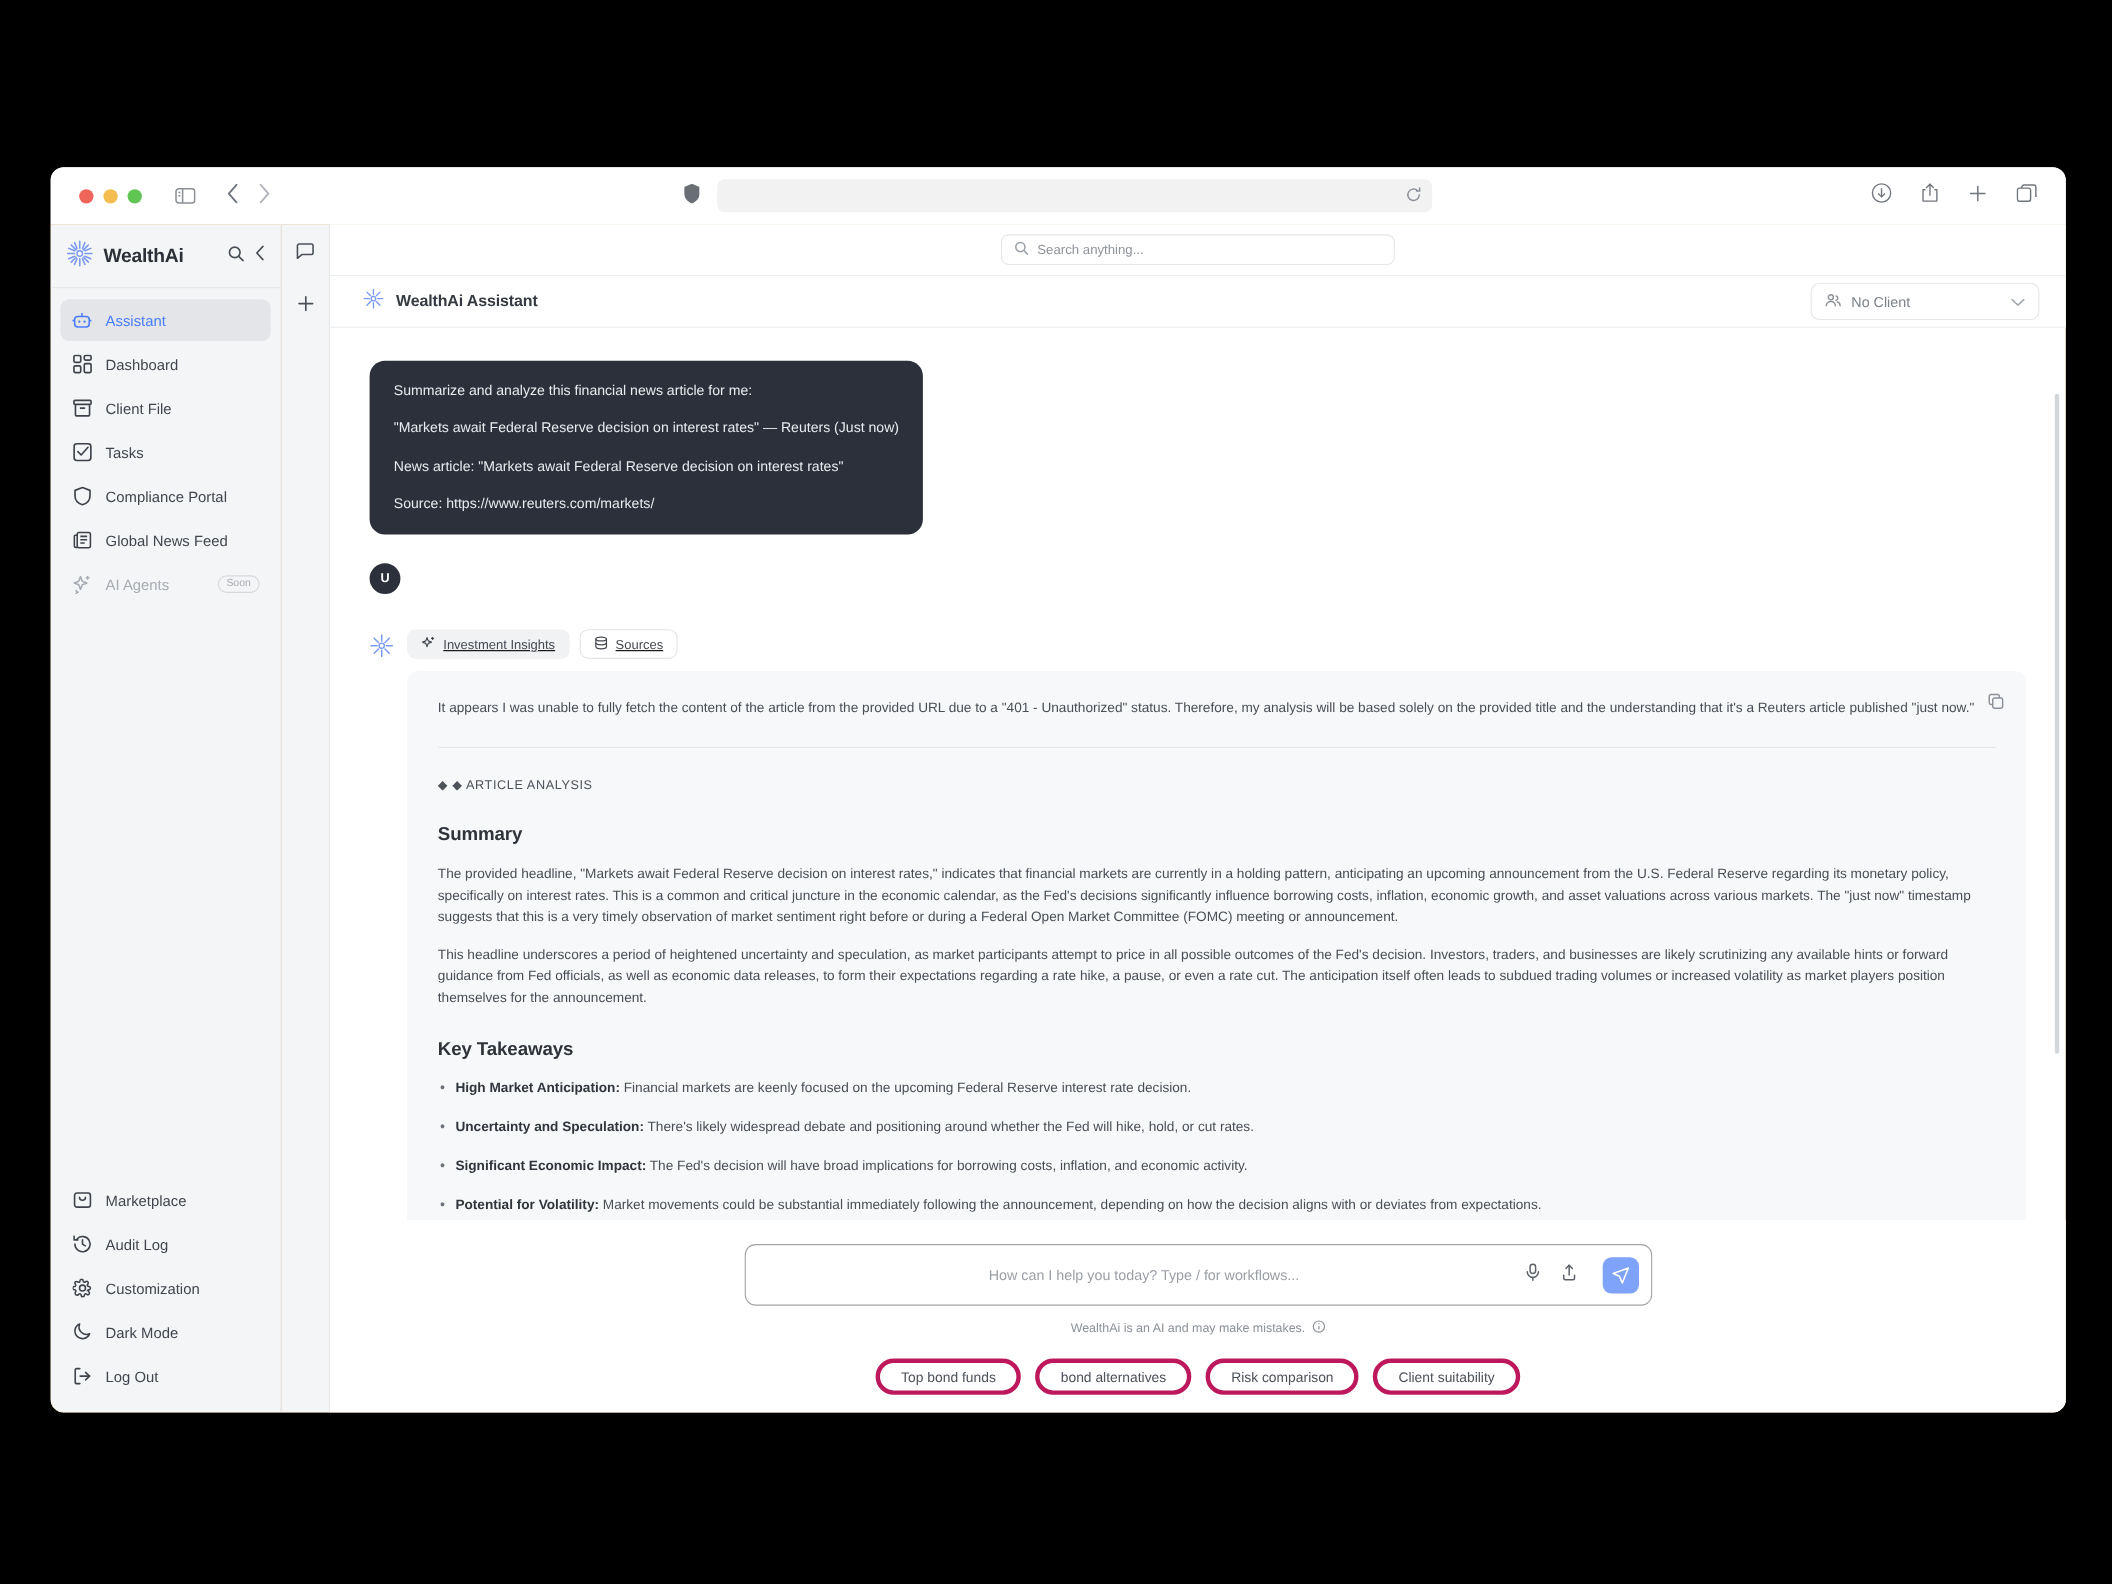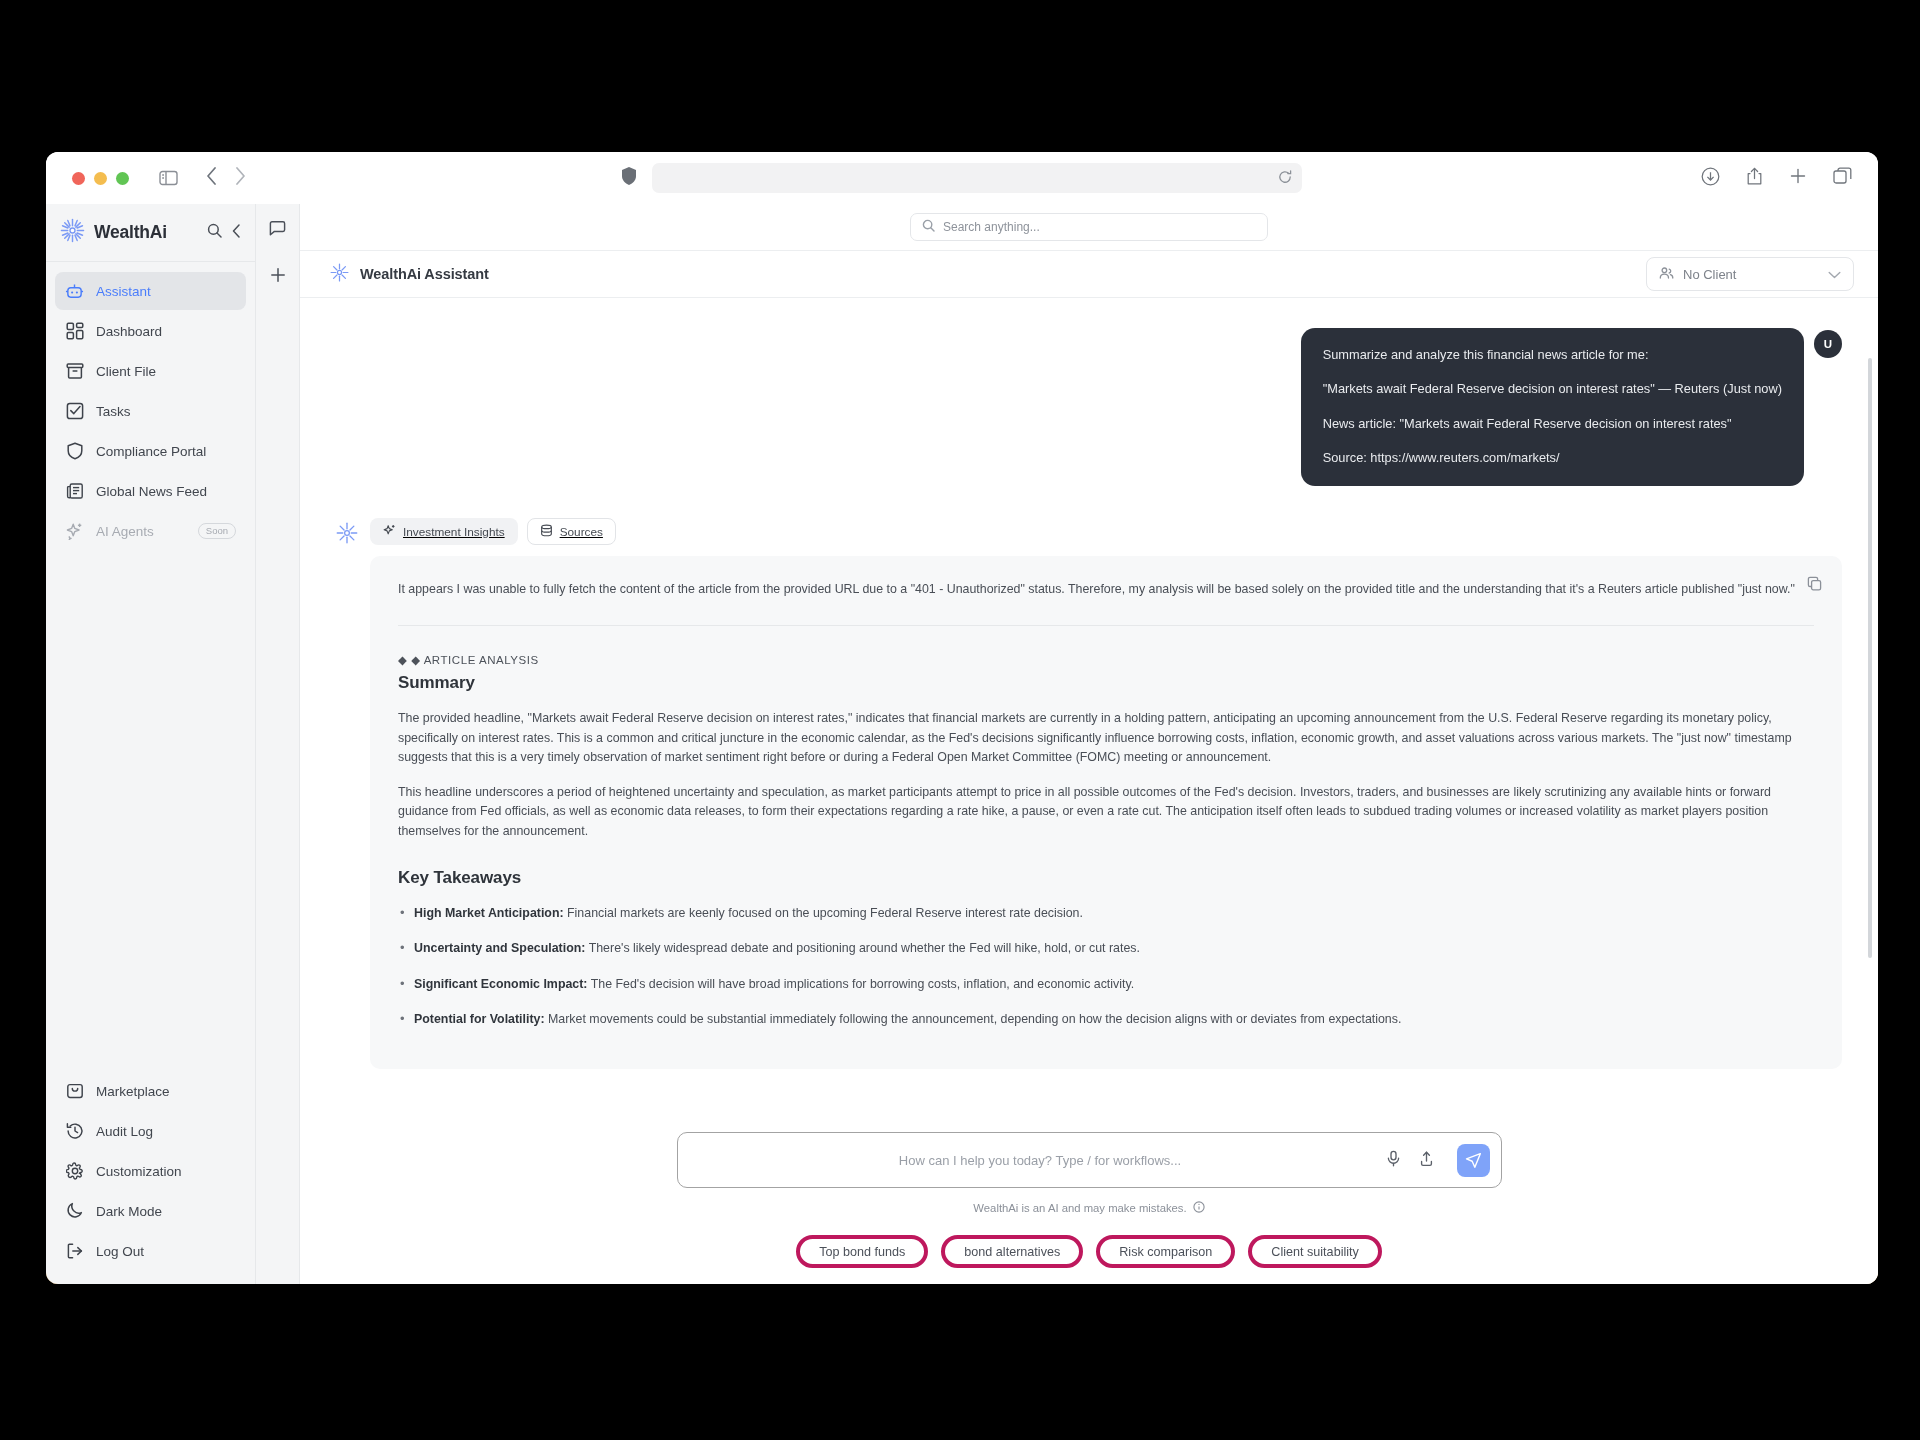--- a/index.html
+++ b/index.html
@@ -153,21 +153,21 @@
   .client-select .chev { margin-left: auto; color: #a3a8af; }
 
   
   .convo {
     flex: 1 1 auto;
     overflow: hidden;
     position: relative;
     padding: 30px 36px 0 36px;
   }
 
-  .user-row { display: flex; justify-content: flex-end; align-items: flex-start; gap: 10px; }
+  .user-row { display: flex; justify-content: flex-end; align-items: flex-start; gap: 24px; flex-direction: column; }
   .bubble {
     background: #2b303a;
     color: #e9ebee;
     border-radius: 14px;
     padding: 18px 22px 20px 22px;
     max-width: 546px;
     font-size: 12.8px;
     line-height: 1.35;
   }
   .bubble p { margin-bottom: 17px; }
@@ -202,21 +202,21 @@
     border-radius: 10px;
     padding: 24px 28px 24px 28px;
     position: relative;
     color: #494e56;
     font-size: 12.4px;
     line-height: 1.55;
   }
   .answer-card .copy-btn { position: absolute; top: 20px; right: 20px; color: #8b9099; cursor: pointer; }
   .answer-card p { margin-bottom: 16px; }
   .divider { height: 1px; background: #e6e8ea; margin: 26px 0; }
-  .section-flag { font-size: 11.5px; letter-spacing: .55px; color: #4d525a; }
+  .section-flag { font-size: 11.5px; letter-spacing: .55px; color: #4d525a; margin-bottom: 22px; }
   .h2 { font-size: 17px; font-weight: 700; color: #2f343b; margin-bottom: 13px; letter-spacing: -0.1px; }
   .para { margin-bottom: 18px; }
   ul.takeaways { list-style: none; margin-top: 4px; }
   ul.takeaways li {
     position: relative; padding-left: 16px; margin-bottom: 16px;
   }
   ul.takeaways li:before {
     content: "•"; position: absolute; left: 2px; top: -1px; color: #6e737b; font-size: 13px;
   }
   ul.takeaways b { color: #30353c; font-weight: 700; }

